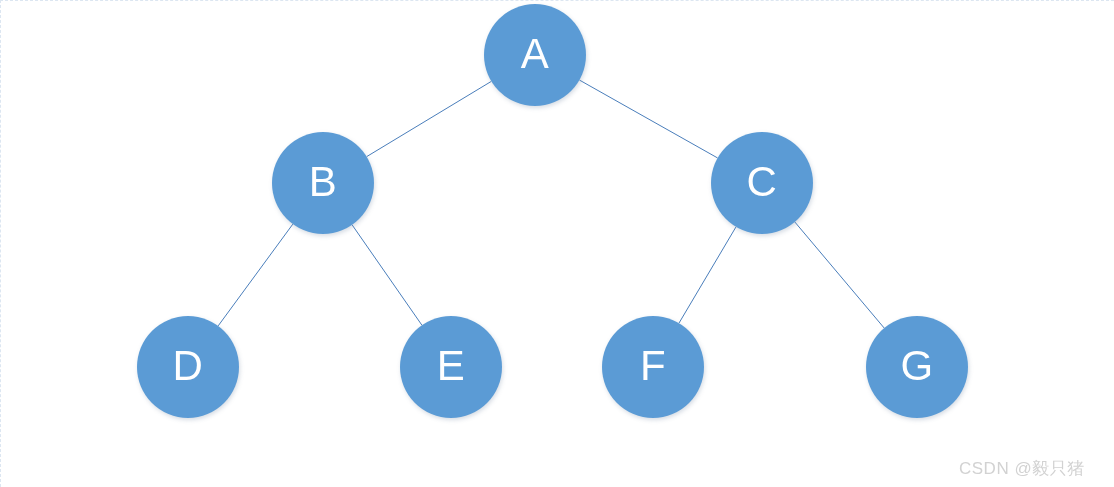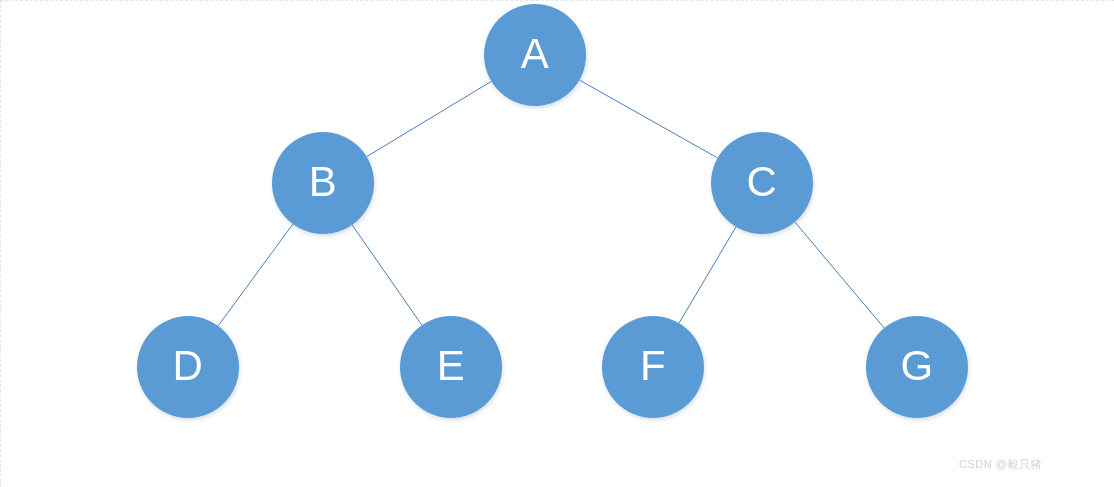--- a/index.html
+++ b/index.html
@@ -41,21 +41,21 @@
     user-select: none;
   }
   .node-label {
     display: block;
     line-height: 1;
     transform: translateY(-1px);
   }
   #watermark {
     position: absolute;
     color: #d2d2d2;
-    font-size: 11px;
+    font-size: 17px;
     white-space: nowrap;
     letter-spacing: 0.5px;
   }
 </style>
 </head>
 <body>
 
 <div id="canvas">
 
   <svg id="edge-layer" viewBox="0 0 1114 487" preserveAspectRatio="none">

